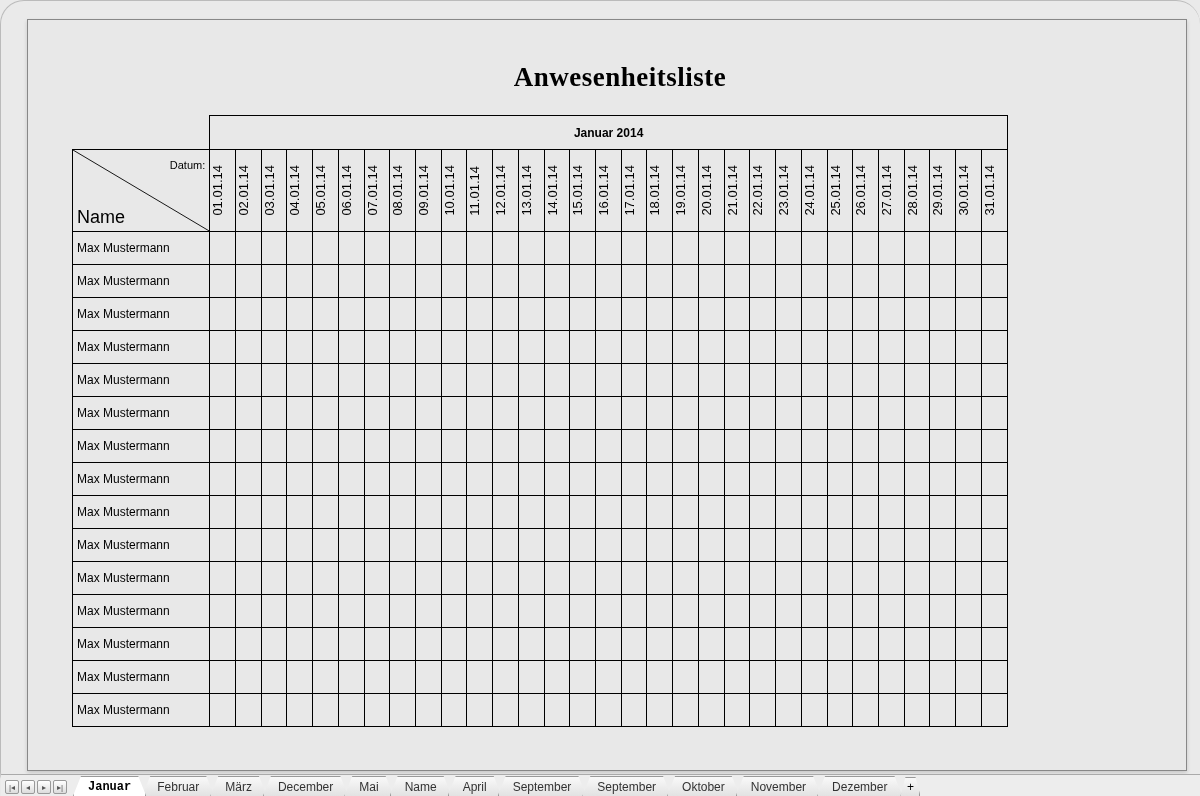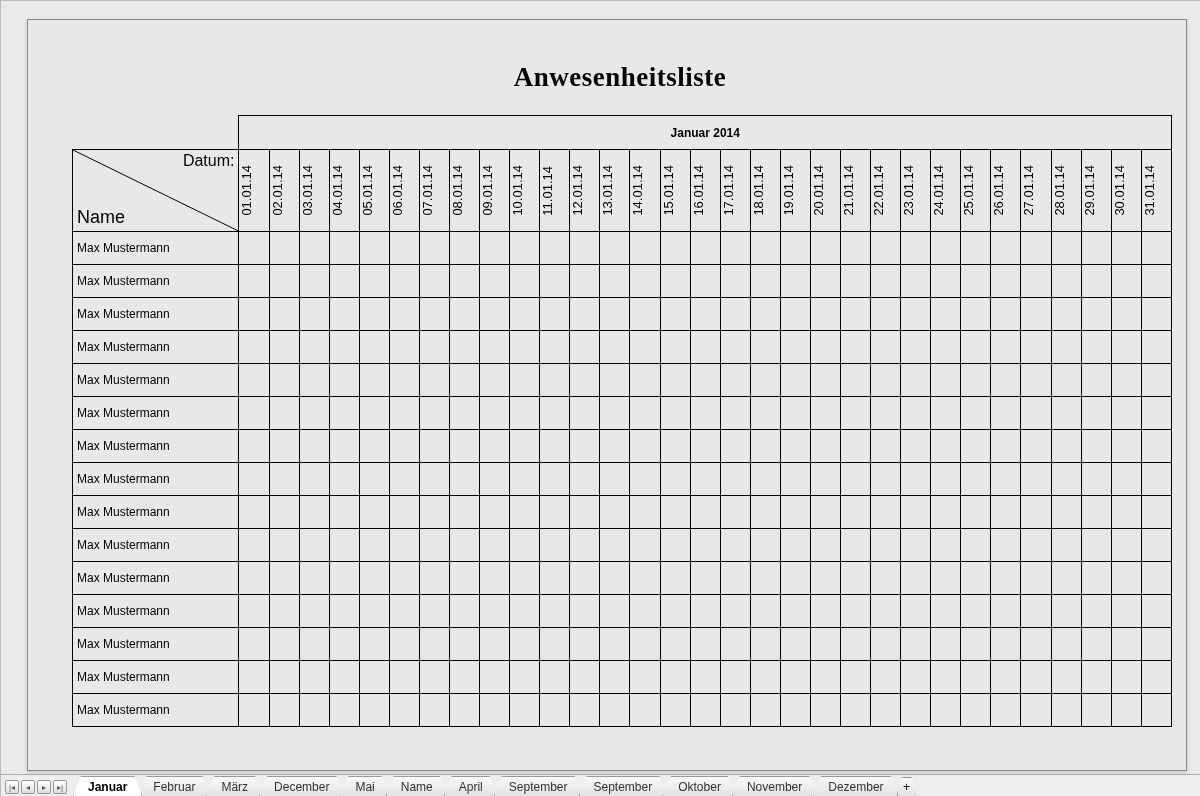--- a/index.html
+++ b/index.html
@@ -9,20 +9,21 @@
     background:#eaeaea;
     font-family: Verdana, Arial, sans-serif;
     overflow:hidden;
     position:relative;
   }
   .window {
     position:absolute; left:0; top:0; right:0; bottom:0;
     background:#eaeaea;
     border-top:1px solid #bbb;
     border-left:1px solid #bbb;
+    border-radius:24px;
   }
   .page {
     position:absolute;
     left:26px; top:18px;
     width:1160px; height:752px;
     background:#e8e8e8;
     border:1px solid #888;
     box-shadow:0 2px 4px rgba(0,0,0,0.15);
     padding:0;
   }
@@ -31,21 +32,21 @@
     text-align:center;
     font-family: "Times New Roman", Georgia, serif;
     font-weight:bold;
     font-size:27px;
     color:#000;
     margin:22px 0 22px 0;
     letter-spacing:0.5px;
   }
   table.attendance {
     border-collapse:collapse;
-    width:1100px;
+    width:936px;
     background:#e8e8e8;
   }
   table.attendance td, table.attendance th {
     border:1px solid #000;
     padding:0;
     font-size:12px;
     font-family: Arial, sans-serif;
   }
   
   .month-cell {
@@ -56,22 +57,22 @@
     background:#e8e8e8;
   }
   .spacer-tl { border:none !important; background:#e8e8e8; }
   
   .diag-cell {
     width:166px; height:82px;
     position:relative;
     background:#e8e8e8;
   }
   .diag-cell .datum {
-    position:absolute; top:2px; right:4px;
-    font-size:16px;
+    position:absolute; top:9px; right:4px;
+    font-size:11px;
   }
   .diag-cell .name-lbl {
     position:absolute; bottom:3px; left:4px;
     font-size:18px;
   }
   .diag-cell svg {
     position:absolute; left:0; top:0; width:100%; height:100%;
   }
   
   .date-cell {
@@ -136,20 +137,21 @@
     border-top-right-radius:2px;
     clip-path: polygon(8px 0, calc(100% - 8px) 0, 100% 100%, 0 100%);
     color:#333;
     cursor:pointer;
   }
   .tab.active {
     background:#fff;
     font-weight:bold;
     color:#000;
     z-index:2;
+    font-family:Liberation Mono, monospace;
   }
   .tab-plus {
     width:20px; text-align:center;
     border:1px solid #999;
     background:linear-gradient(#f9f9f9,#e2e2e2);
     border-bottom:none;
     padding:2px 0;
     margin-left:2px;
     cursor:pointer;
     clip-path: polygon(5px 0, calc(100% - 5px) 0, 100% 100%, 0 100%);

